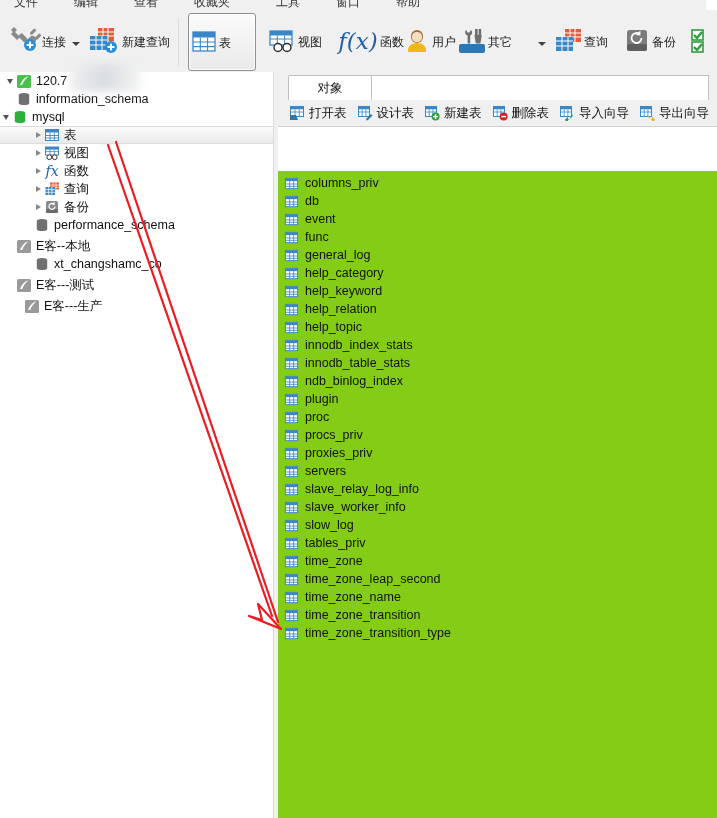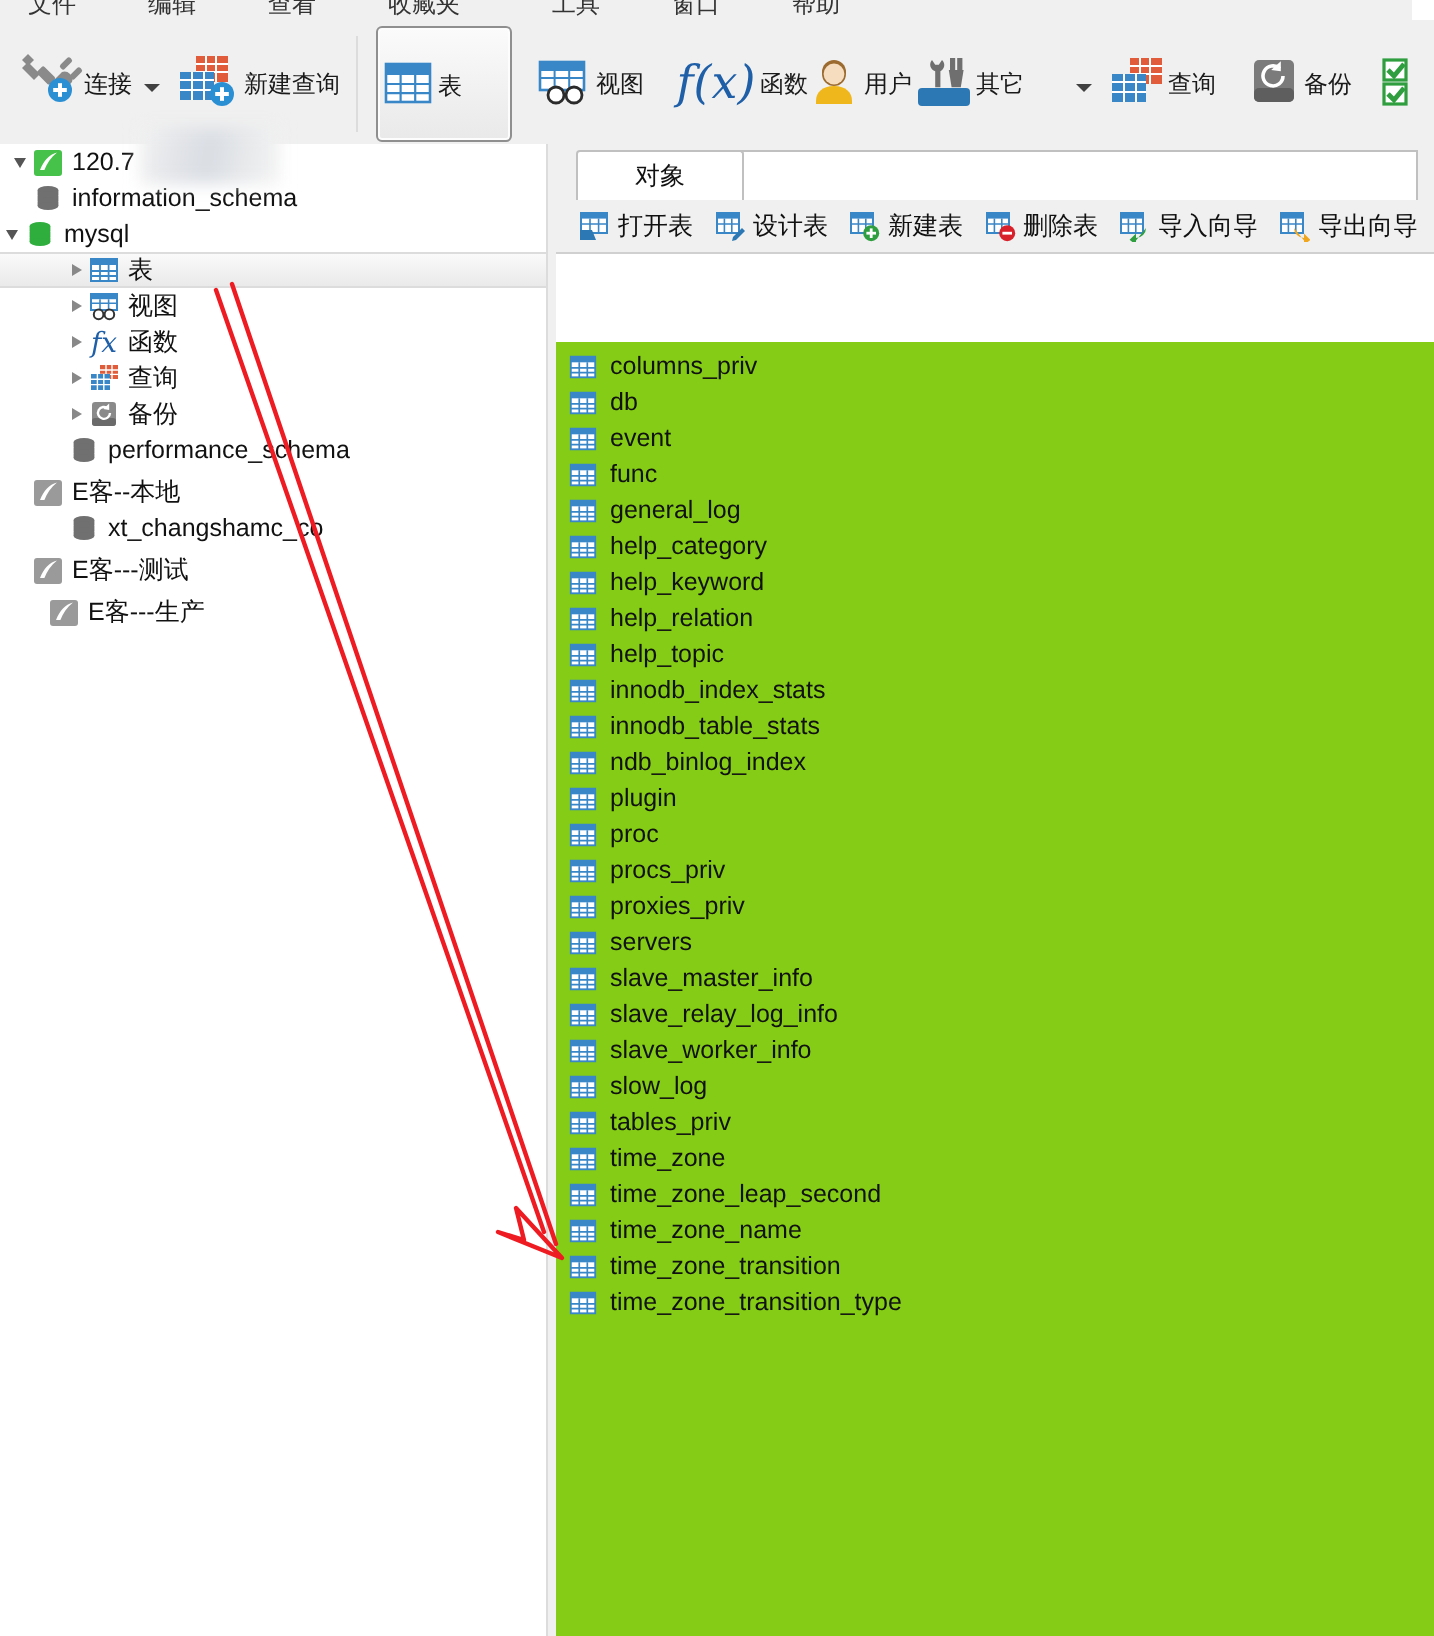--- a/index.html
+++ b/index.html
@@ -796,32 +796,20 @@
       <div class="trow">
         <span class="ti">
           <svg width="15" height="15" viewBox="0 0 16 16">
             <rect x="1.5" y="2.5" width="13" height="11" fill="#fff" stroke="#3a87c8" stroke-width="1"></rect>
             <rect x="1.5" y="2.5" width="13" height="3" fill="#3a87c8"></rect>
             <g stroke="#3a87c8" stroke-width="0.9">
               <path d="M1.5 8.5h13M1.5 11h13M6 5.5v8M10.3 5.5v8"></path>
             </g>
           </svg>
         </span>
-        <span class="tn">slave_master_info</span>
-      </div>
-      <div class="trow">
-        <span class="ti">
-          <svg width="15" height="15" viewBox="0 0 16 16">
-            <rect x="1.5" y="2.5" width="13" height="11" fill="#fff" stroke="#3a87c8" stroke-width="1"></rect>
-            <rect x="1.5" y="2.5" width="13" height="3" fill="#3a87c8"></rect>
-            <g stroke="#3a87c8" stroke-width="0.9">
-              <path d="M1.5 8.5h13M1.5 11h13M6 5.5v8M10.3 5.5v8"></path>
-            </g>
-          </svg>
-        </span>
         <span class="tn">slave_relay_log_info</span>
       </div>
       <div class="trow">
         <span class="ti">
           <svg width="15" height="15" viewBox="0 0 16 16">
             <rect x="1.5" y="2.5" width="13" height="11" fill="#fff" stroke="#3a87c8" stroke-width="1"></rect>
             <rect x="1.5" y="2.5" width="13" height="3" fill="#3a87c8"></rect>
             <g stroke="#3a87c8" stroke-width="0.9">
               <path d="M1.5 8.5h13M1.5 11h13M6 5.5v8M10.3 5.5v8"></path>
             </g>

